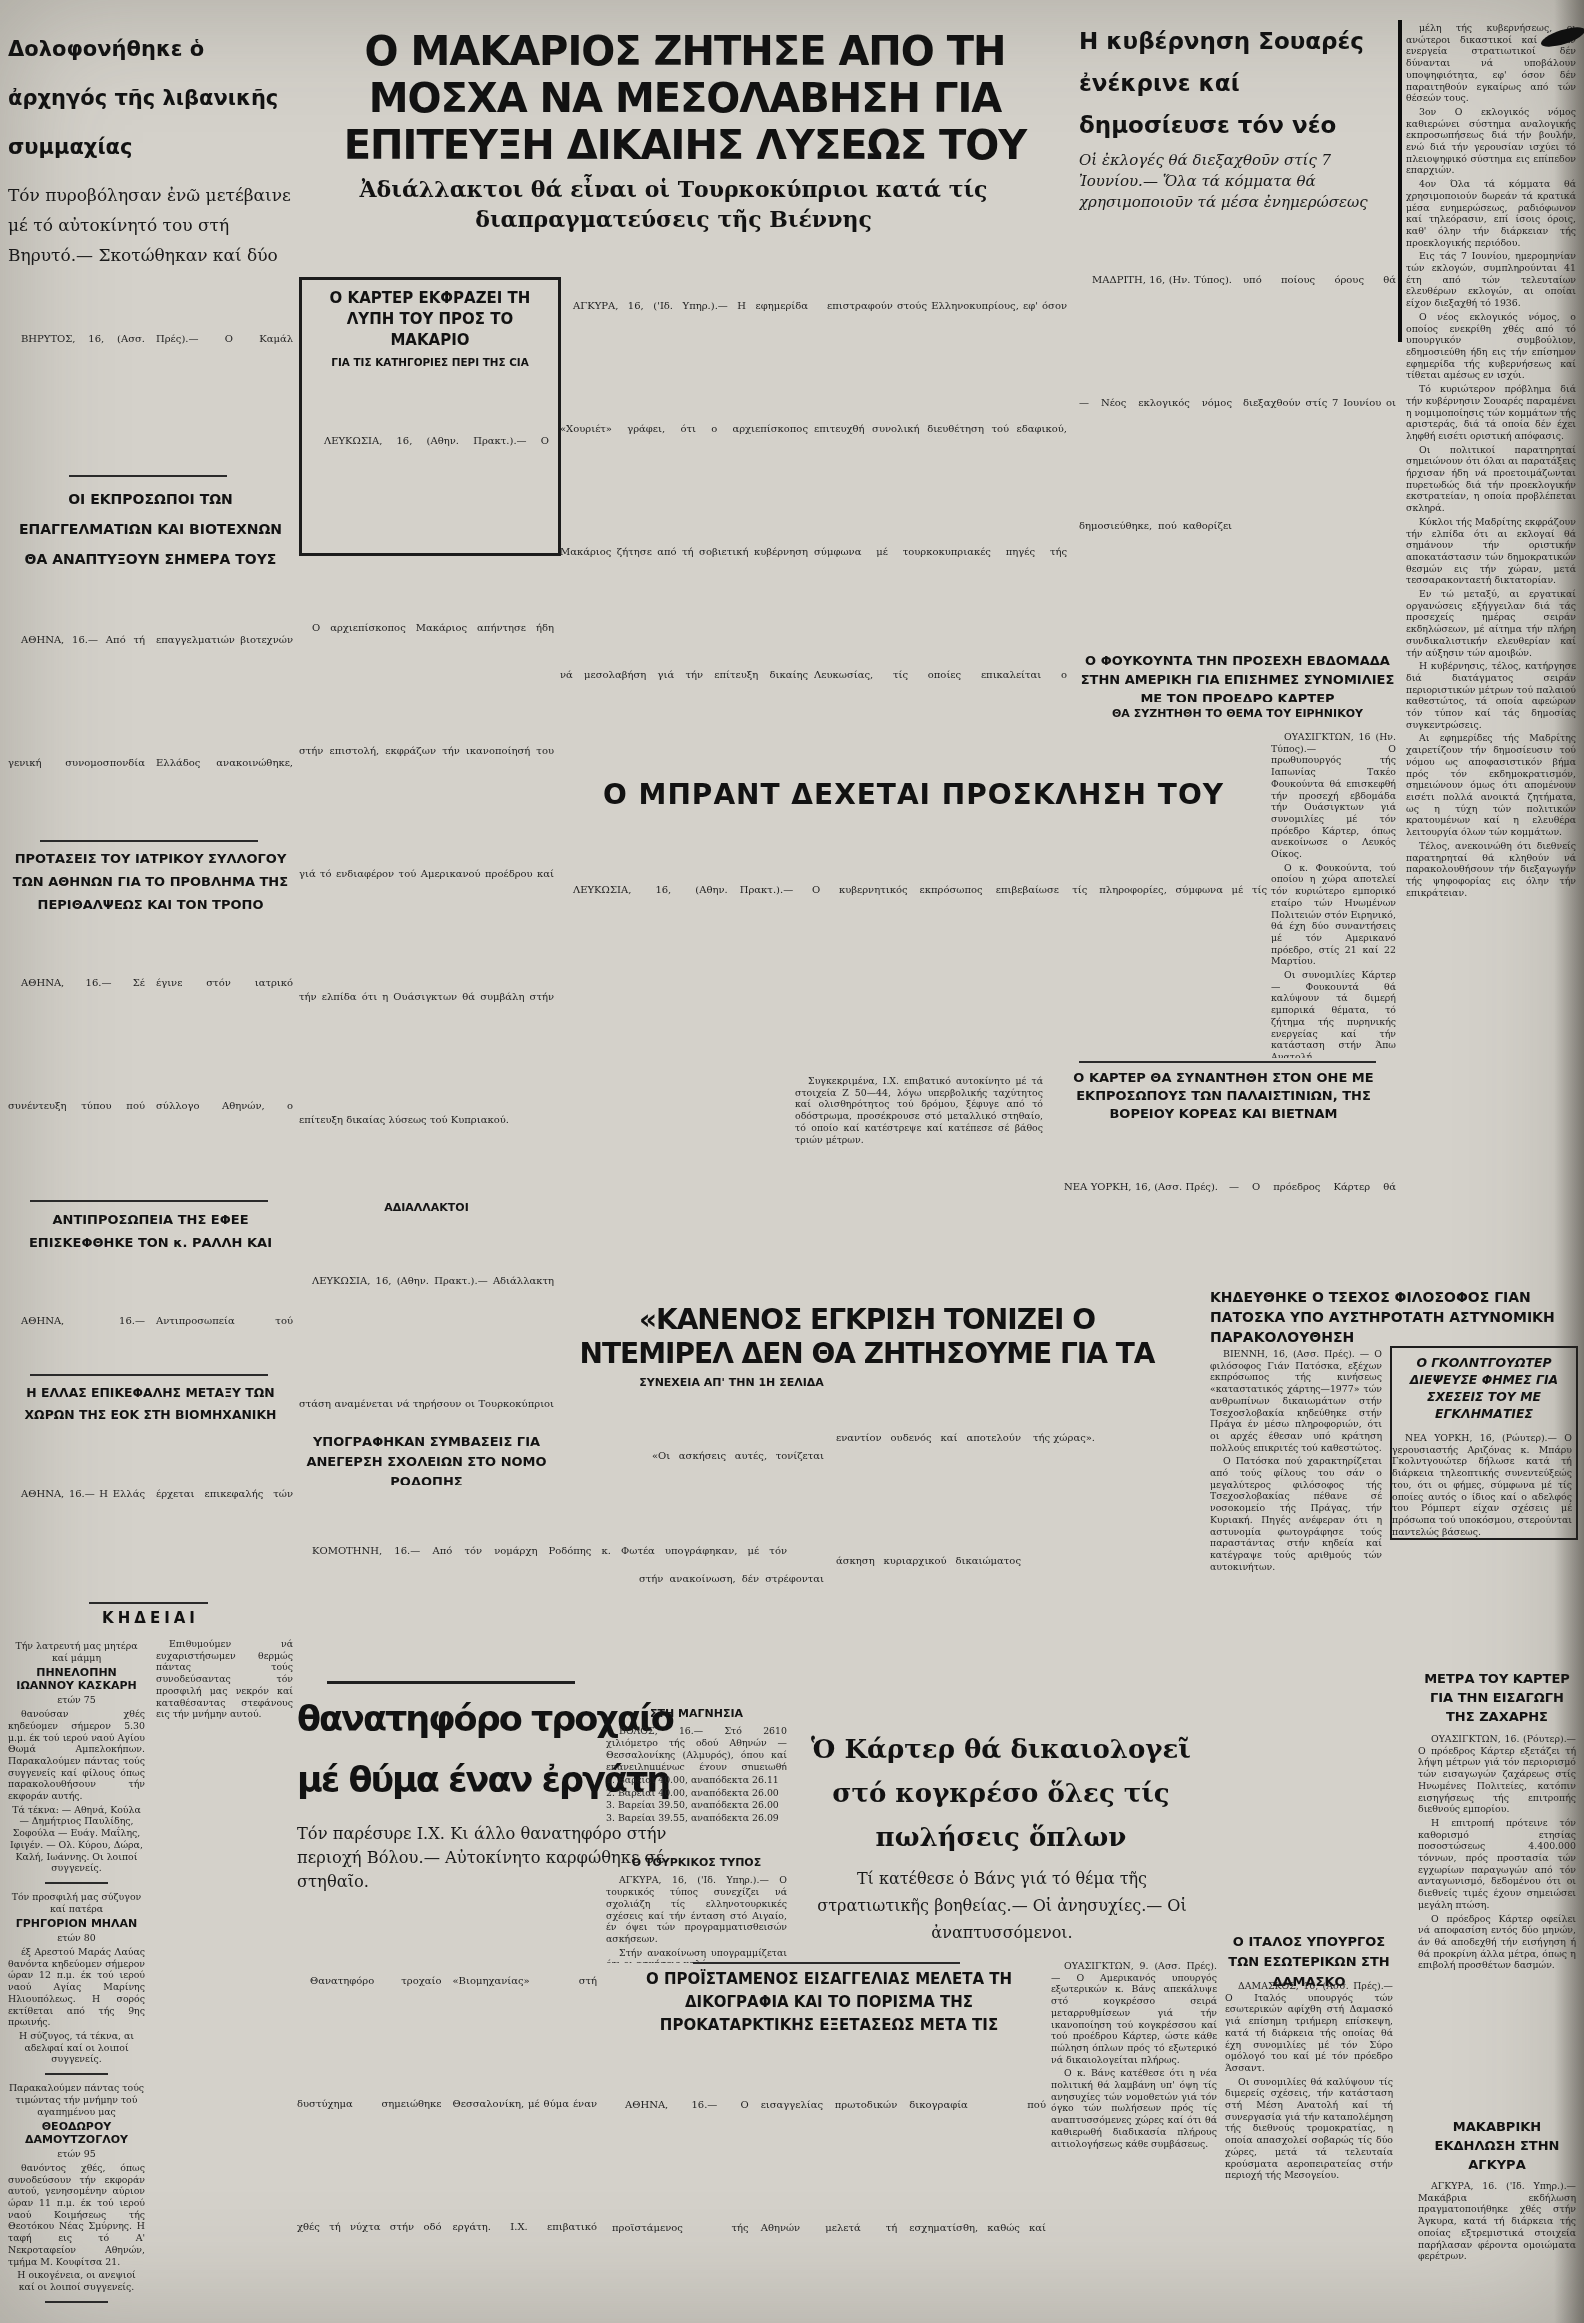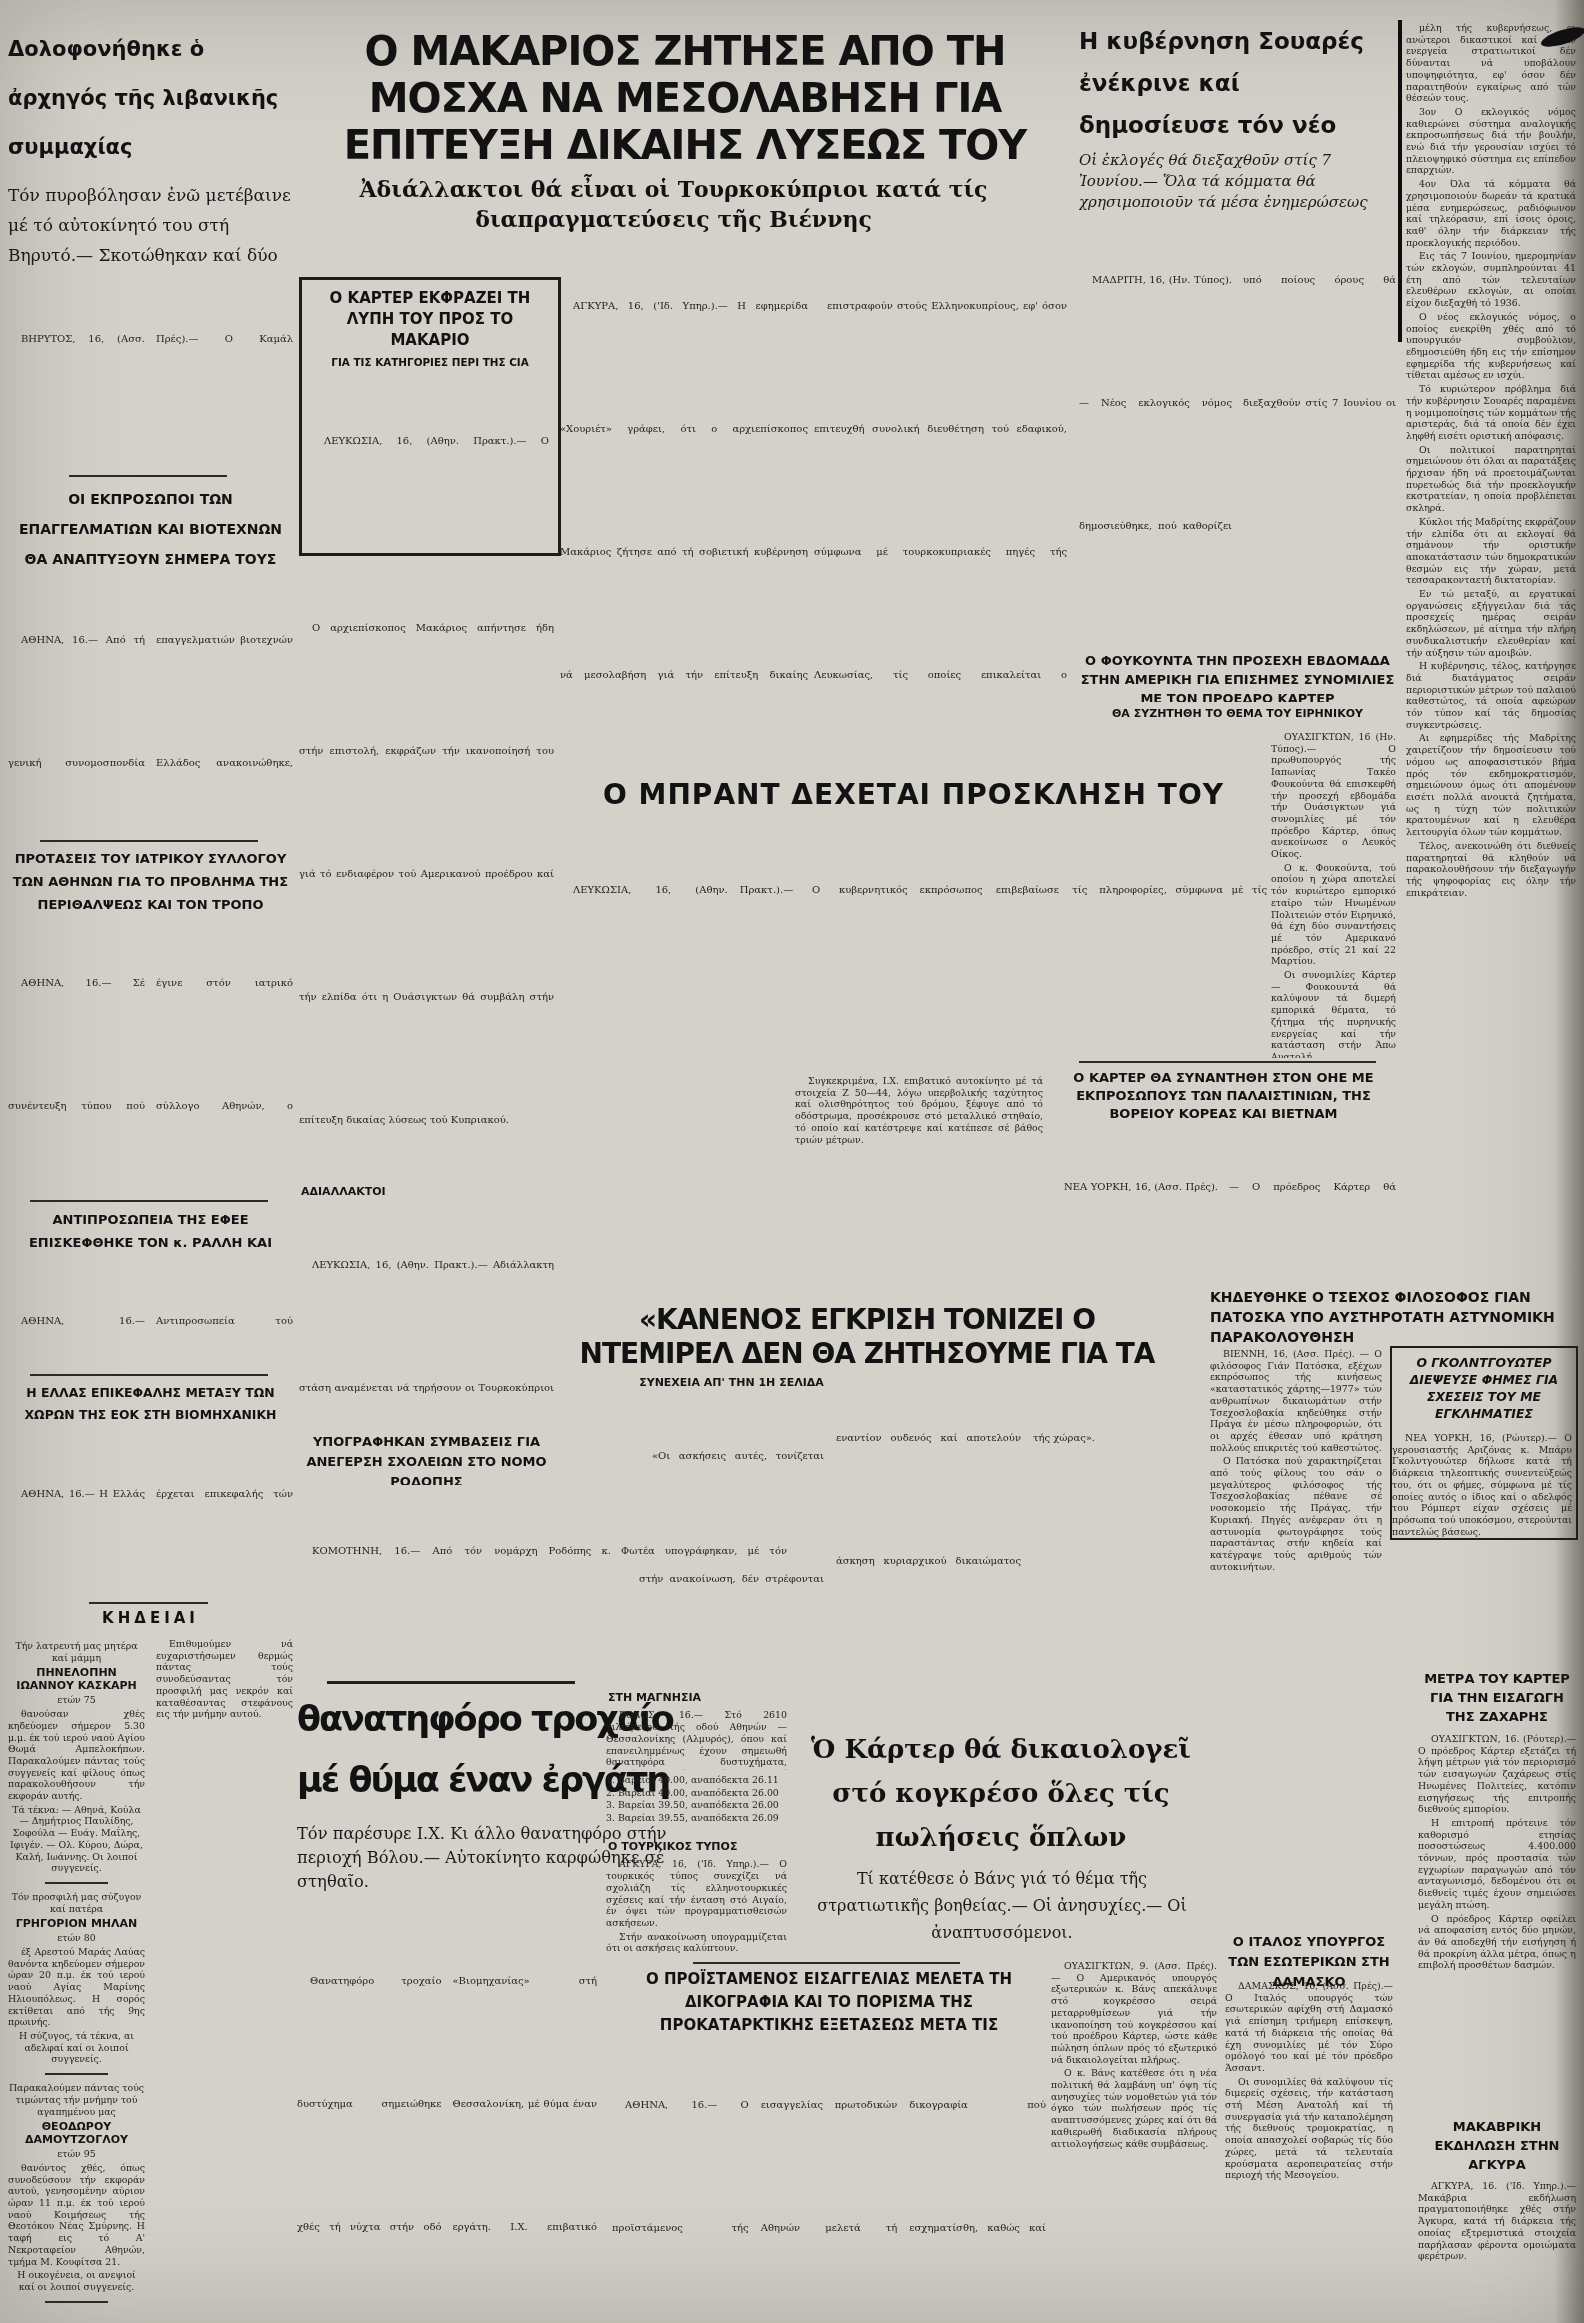--- a/index.html
+++ b/index.html
@@ -7,21 +7,21 @@
   #page{position:relative;width:1584px;height:2324px;background:#d4d1ca;overflow:hidden;
         box-shadow:inset 0 0 119px rgba(90,85,75,.35);}
   .blk{position:absolute;overflow:hidden;color:#222;}
   .bodytxt{font:10px/12.3 "DejaVu Serif",serif;text-align:justify;}
   .small{font-size:9.4px;line-height:11.7px;}
   .c2{column-count:2;column-gap:11px;column-fill:auto;height:100%;}
   .c3{column-count:3;column-gap:12px;column-fill:auto;height:100%;}
   .c4{column-count:4;column-gap:12px;column-fill:auto;height:100%;}
   .fl-p{text-indent:13px;margin:0 0 2px;}
   .fl-li{text-indent:0;margin:0 0 1px;}
-  .fl-h{font:bold 11px/13.4px "DejaVu Sans",sans-serif;text-align:left;text-indent:0;margin:4px 2px 5px;color:#151515;}
+  .fl-h{font:bold 11px/13.4px "DejaVu Sans",sans-serif;text-align:center;text-indent:0;margin:20px 2px 5px;color:#151515;}
   .fl-k{font:bold 11px/13.4px "DejaVu Sans",sans-serif;text-align:center;text-indent:0;margin:0 0 5px;color:#151515;}
   .fl-c{text-align:center;text-indent:0;margin:2px 0;}
   .fl-name{font:bold 11px/13px "DejaVu Sans",sans-serif;text-align:center;text-indent:0;margin:3px 0 2px;color:#141414;}
   .fl-hr{border-top:2px solid #2a2a2a;width:63px;margin:8px auto 7px;height:0;}
   .hl{font-family:"DejaVu Sans",sans-serif;font-weight:bold;color:#121212;}
   .hls{font-family:"DejaVu Serif",serif;font-weight:bold;color:#121212;}
   .deck{font-family:"DejaVu Serif",serif;color:#1a1a1a;}
   .ctr{text-align:center;}
   .box{border:3px solid #1c1c1c;padding:8px 9px;}
   .box2{border:2px solid #1c1c1c;padding:6px 7px;}
@@ -72,21 +72,21 @@
   <div class="blk bodytxt small c2" style="left:8px;top:1638px;width:285px;height:679px;">
       <div class="fl-c">Τήν λατρευτή μας μητέρα καί μάμμη</div>
       <div class="fl-name">ΠΗΝΕΛΟΠΗΝ ΙΩΑΝΝΟΥ ΚΑΣΚΑΡΗ</div>
       <div class="fl-c">ετών 75</div>
       <div class="fl-p">θανούσαν χθές κηδεύομεν σήμερον 5.30 μ.μ. έκ τού ιερού ναού Αγίου Θωμά Αμπελοκήπων. Παρακαλούμεν πάντας τούς συγγενείς καί φίλους όπως παρακολουθήσουν τήν εκφοράν αυτής.</div>
       <div class="fl-c">Τά τέκνα: — Αθηνά, Κούλα — Δημήτριος Παυλίδης, Σοφούλα — Ευάγ. Μαΐλης, Ιφιγέν. — Ολ. Κύρου, Δώρα, Καλή, Ιωάννης. Οι λοιποί συγγενείς.</div>
       <div class="fl-hr"></div>
       <div class="fl-c">Τόν προσφιλή μας σύζυγον καί πατέρα</div>
       <div class="fl-name">ΓΡΗΓΟΡΙΟΝ ΜΗΛΑΝ</div>
       <div class="fl-c">ετών 80</div>
-      <div class="fl-p">έξ Αρεστού Μαράς Λαύας θανόντα κηδεύομεν σήμερον ώραν 20 π.μ. έκ τού ιερού ναού Αγίας Μαρίνης Ηλιουπόλεως. Η σορός εκτίθεται από τής 9ης πρωινής.</div>
+      <div class="fl-p">έξ Αρεστού Μαράς Λαύας θανόντα κηδεύομεν σήμερον ώραν 12 π.μ. έκ τού ιερού ναού Αγίας Μαρίνης Ηλιουπόλεως. Η σορός εκτίθεται από τής 9ης πρωινής.</div>
       <div class="fl-c">Η σύζυγος, τά τέκνα, αι αδελφαί καί οι λοιποί συγγενείς.</div>
       <div class="fl-hr"></div>
       <div class="fl-c">Παρακαλούμεν πάντας τούς τιμώντας τήν μνήμην τού αγαπημένου μας</div>
       <div class="fl-name">ΘΕΟΔΩΡΟΥ ΔΑΜΟΥΤΖΟΓΛΟΥ</div>
       <div class="fl-c">ετών 95</div>
       <div class="fl-p">θανόντος χθές, όπως συνοδεύσουν τήν εκφοράν αυτού, γενησομένην αύριον ώραν 11 π.μ. έκ τού ιερού ναού Κοιμήσεως τής Θεοτόκου Νέας Σμύρνης. Η ταφή εις τό Α' Νεκροταφείον Αθηνών, τμήμα Μ. Κουφίτσα 21.</div>
       <div class="fl-c">Η οικογένεια, οι ανεψιοί καί οι λοιποί συγγενείς.</div>
       <div class="fl-hr"></div>
       <div class="fl-p">Επιθυμούμεν νά ευχαριστήσωμεν θερμώς πάντας τούς συνοδεύσαντας τόν προσφιλή μας νεκρόν καί καταθέσαντας στεφάνους εις τήν μνήμην αυτού.</div>
     </div>

